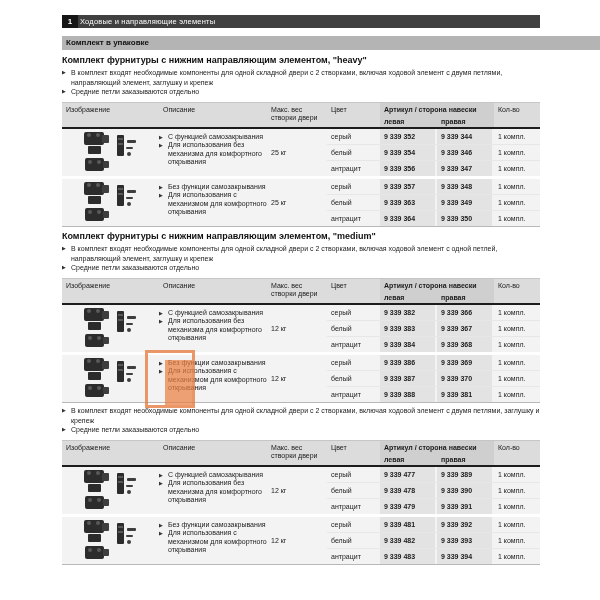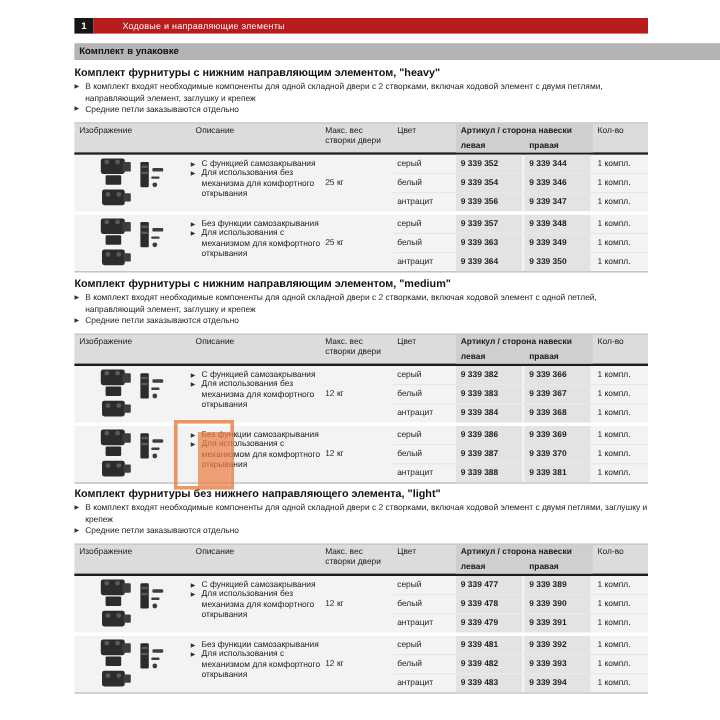--- a/index.html
+++ b/index.html
@@ -3,22 +3,22 @@
 <meta charset="utf-8">
 <style>
   html,body{margin:0;padding:0;}
   body{width:600px;height:600px;background:#ffffff;position:relative;overflow:hidden;
        font-family:"Liberation Sans","DejaVu Sans",sans-serif;color:#1a1a1a;}
   .abs{position:absolute;}
   
   #chapter-bar{left:62px;top:15px;width:478px;height:13px;display:flex;}
   #chapter-bar .num{width:16px;background:#161616;color:#fff;font-size:8px;font-weight:bold;
        text-align:center;line-height:13px;flex:none;}
-  #chapter-bar .bt{flex:1;background:#b91c1c;color:#fdfdfd;font-size:7.5px;line-height:13.5px;
-       padding-left:24px;letter-spacing:.2px;}
+  #chapter-bar .bt{flex:1;background:#404040;color:#fdfdfd;font-size:7.5px;line-height:13.5px;
+       padding-left:2px;letter-spacing:.2px;}
   #pack-bar{left:62px;top:36px;width:550px;height:14px;background:#b4b4b4;color:#111;
        font-size:8px;font-weight:bold;line-height:14.5px;padding-left:4px;box-sizing:border-box;}
   
   #sections{position:absolute;left:0;top:0;width:600px;height:600px;}
   .section{position:absolute;left:62px;width:478px;}
   .section:nth-child(1){top:55px;}
   .section:nth-child(2){top:231px;}
   .section:nth-child(3){top:406px;}
   .sec-title{font-size:9px;font-weight:bold;margin-bottom:3px;color:#111;}
   .bullets{margin-bottom:5px;}
@@ -340,21 +340,20 @@
               <div class="td-col">антрацит</div>
               <div class="td-art">9 339 388</div>
               <div class="td-art">9 339 381</div>
               <div class="td-qty">1 компл.</div>
             </div>
           </div>
         </div>
       </div>
     </div>
     <div class="section">
-      <div class="sec-title">Комплект фурнитуры без нижнего направляющего элемента, "light"</div>
       <div class="bullets">
         <div class="bullet">
           <span class="bm">▶</span>
           <span class="btx">В комплект входят необходимые компоненты для одной складной двери с 2 створками, включая ходовой элемент с двумя петлями, заглушку и крепеж</span>
         </div>
         <div class="bullet">
           <span class="bm">▶</span>
           <span class="btx">Средние петли заказываются отдельно</span>
         </div>
       </div>

